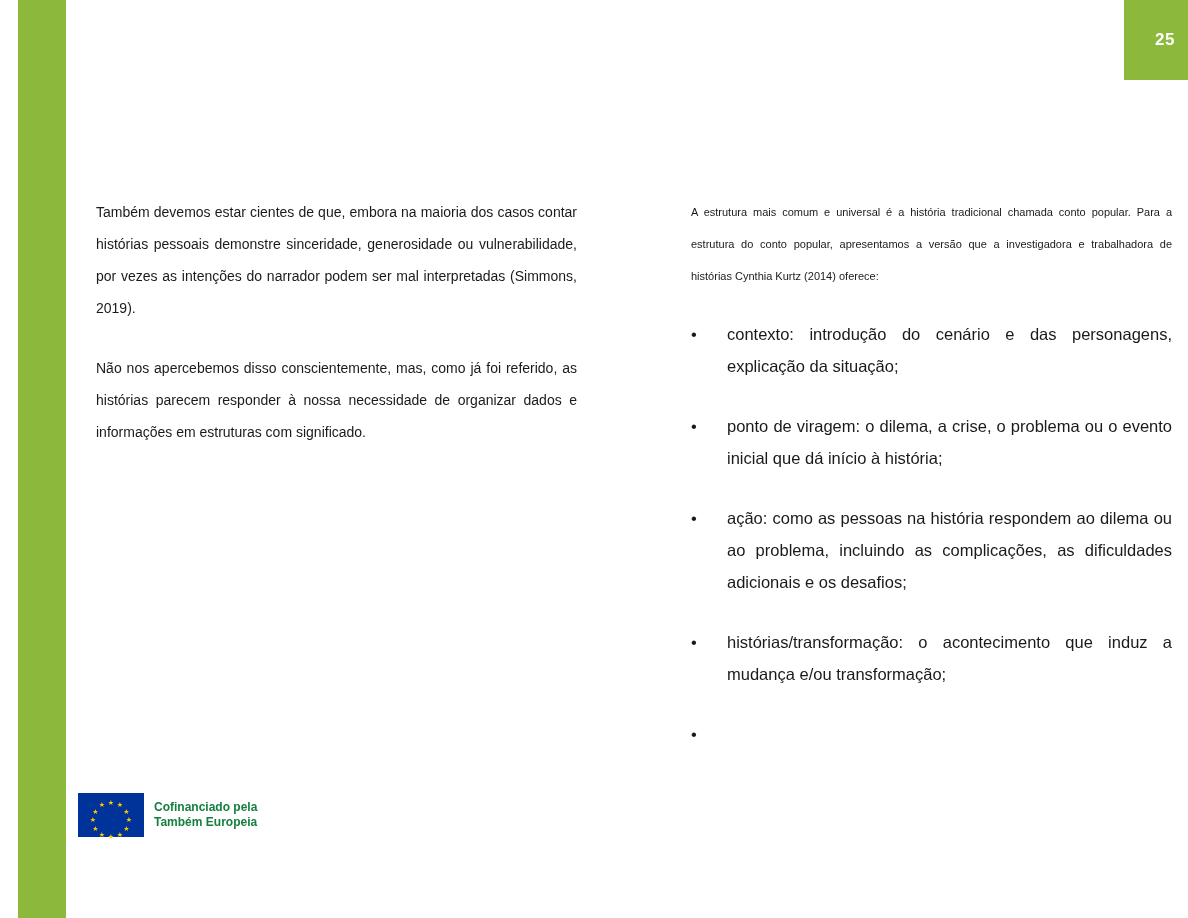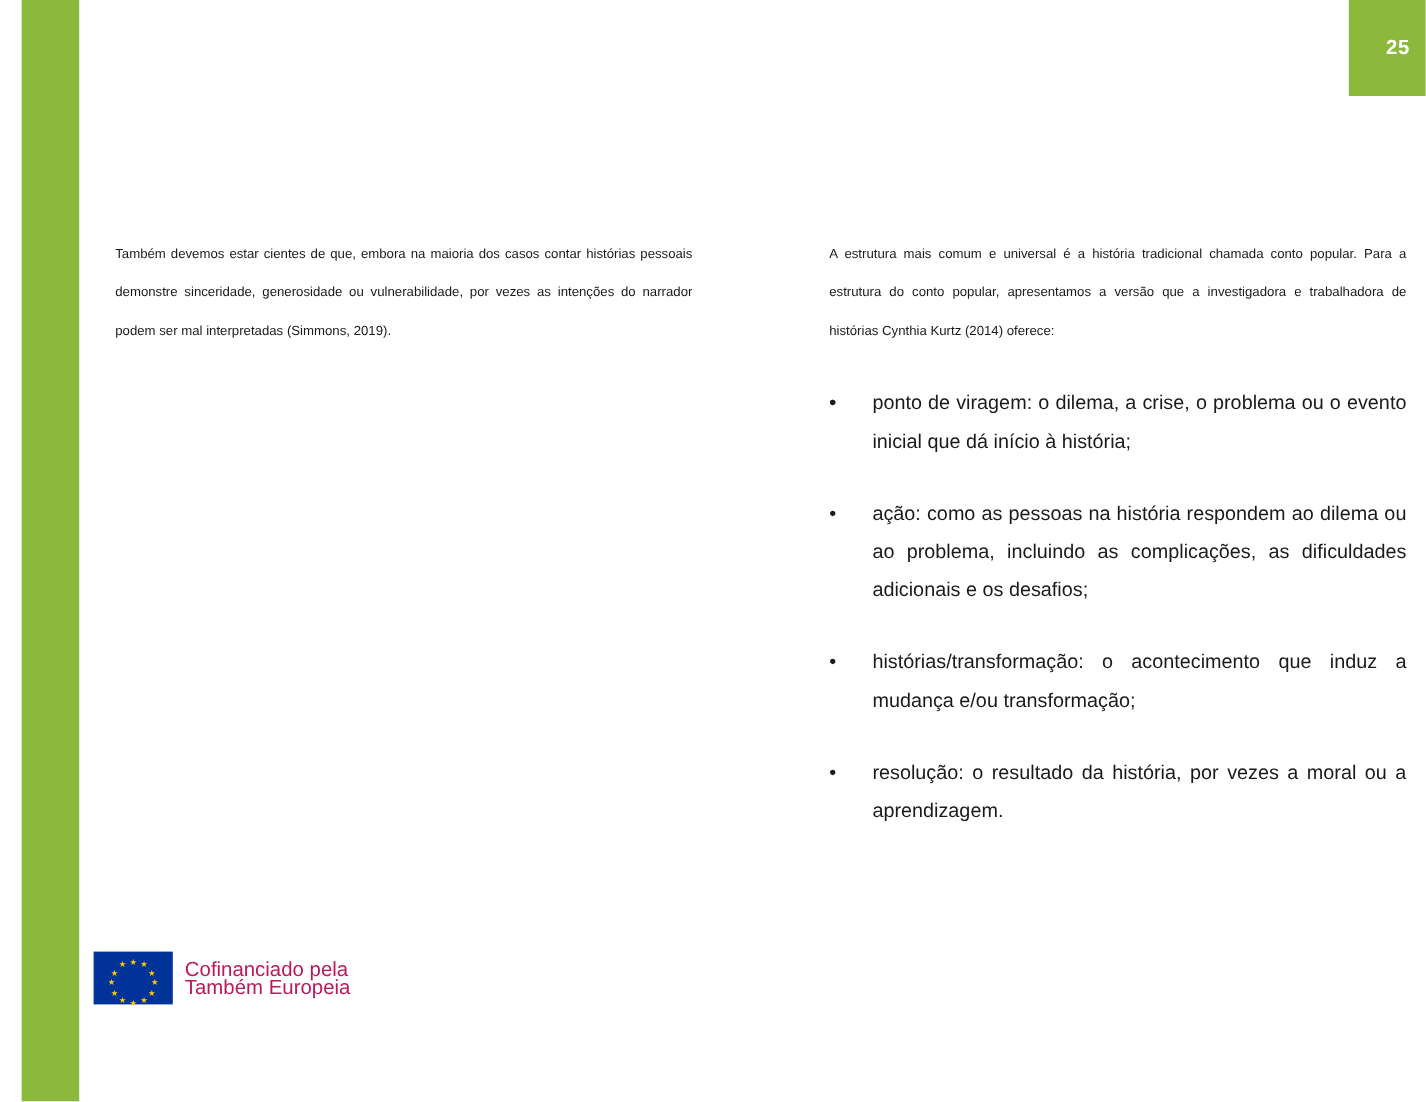--- a/index.html
+++ b/index.html
@@ -55,21 +55,21 @@
     gap: 114px;
   }
   .col {
     width: 481px;
   }
   .col-right {
     width: 481px;
   }
   p.para {
     margin: 0 0 28px 0;
-    font-size: 11px;
+    font-size: 14px;
     line-height: 32px;
     color: #1a1a1a;
     text-align: justify;
     text-justify: inter-word;
   }
   p.para:last-child {
     margin-bottom: 0;
   }
   .intro {
     margin: 0 0 26px 0;
@@ -121,65 +121,66 @@
   .eu-flag .star {
     position: absolute;
     color: #ffcc00;
     font-size: 7px;
     line-height: 7px;
     width: 7px;
     height: 7px;
     text-align: center;
   }
   .eu-text {
-    color: #be185d;
-    font-size: 17px;
-    font-weight: normal;
+    color: #15803d;
+    font-size: 12px;
+    font-weight: bold;
     line-height: 15px;
     white-space: nowrap;
   }
 </style>
 </head>
 <body>
 
 <div class="page">
 
   <div class="left-bar"></div>
 
   <div class="page-number-box">
     <span class="num">25</span>
   </div>
 
   <div class="content">
 
     <div class="col">
       <p class="para">Também devemos estar cientes de que, embora na maioria dos casos contar histórias pessoais demonstre sinceridade, generosidade ou vulnerabilidade, por vezes as intenções do narrador podem ser mal interpretadas (Simmons, 2019).</p>
+      <p class="para">Não nos apercebemos disso conscientemente, mas, como já foi referido, as histórias parecem responder à nossa necessidade de organizar dados e informações em estruturas com significado.</p>
     </div>
 
     <div class="col-right">
       <p class="intro">A estrutura mais comum e universal é a história tradicional chamada conto popular. Para a estrutura do conto popular, apresentamos a versão que a investigadora e trabalhadora de histórias Cynthia Kurtz (2014) oferece:</p>
       <ul class="bullets">
         <li>
           <span class="bullet-dot">•</span>
+          <span>contexto: introdução do cenário e das personagens, explicação da situação;</span>
         </li>
         <li>
           <span class="bullet-dot">•</span>
           <span>ponto de viragem: o dilema, a crise, o problema ou o evento inicial que dá início à história;</span>
         </li>
         <li>
           <span class="bullet-dot">•</span>
           <span>ação: como as pessoas na história respondem ao dilema ou ao problema, incluindo as complicações, as dificuldades adicionais e os desafios;</span>
         </li>
         <li>
           <span class="bullet-dot">•</span>
           <span>histórias/transformação: o acontecimento que induz a mudança e/ou transformação;</span>
         </li>
         <li>
           <span class="bullet-dot">•</span>
-          <span>resolução: o resultado da história, por vezes a moral ou a aprendizagem.</span>
         </li>
       </ul>
     </div>
 
   </div>
 
   <div class="eu-logo">
     <div class="eu-flag">
       <span class="star" style="left:29.5px; top:6px;">★</span>
       <span class="star" style="left:38.5px; top:8.2px;">★</span>

